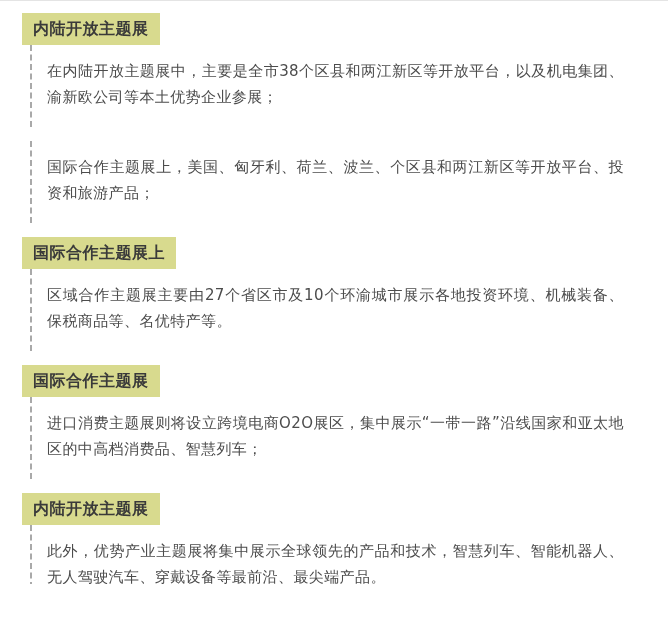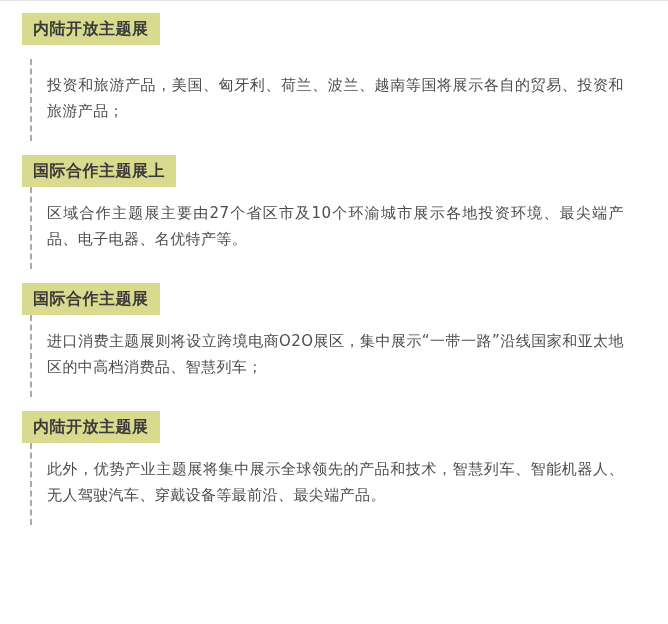--- a/index.html
+++ b/index.html
@@ -51,32 +51,35 @@
     text-justify: inter-ideograph;
   }
 </style>
 </head>
 <body>
 
 <div class="page">
 
   <div class="section">
     <h3 class="badge">内陆开放主题展</h3>
+    <div class="section-body">
+      <p>在内陆开放主题展中，主要是全市38个区县和两江新区等开放平台，以及机电集团、渝新欧公司等本土优势企业参展；</p>
+    </div>
   </div>
 
   <div class="section">
     <div class="section-body">
-      <p>投资和旅游产品，美国、匈牙利、荷兰、波兰、越南等国将展示各自的贸易、投资和旅游产品；</p>
+      <p>国际合作主题展上，美国、匈牙利、荷兰、波兰、个区县和两江新区等开放平台、投资和旅游产品；</p>
     </div>
   </div>
 
   <div class="section">
     <h3 class="badge">国际合作主题展上</h3>
     <div class="section-body">
-      <p>区域合作主题展主要由27个省区市及10个环渝城市展示各地投资环境、最尖端产品、电子电器、名优特产等。</p>
+      <p>区域合作主题展主要由27个省区市及10个环渝城市展示各地投资环境、机械装备、保税商品等、名优特产等。</p>
     </div>
   </div>
 
   <div class="section">
     <h3 class="badge">国际合作主题展</h3>
     <div class="section-body">
       <p>进口消费主题展则将设立跨境电商O2O展区，集中展示“一带一路”沿线国家和亚太地区的中高档消费品、智慧列车；</p>
     </div>
   </div>
 

